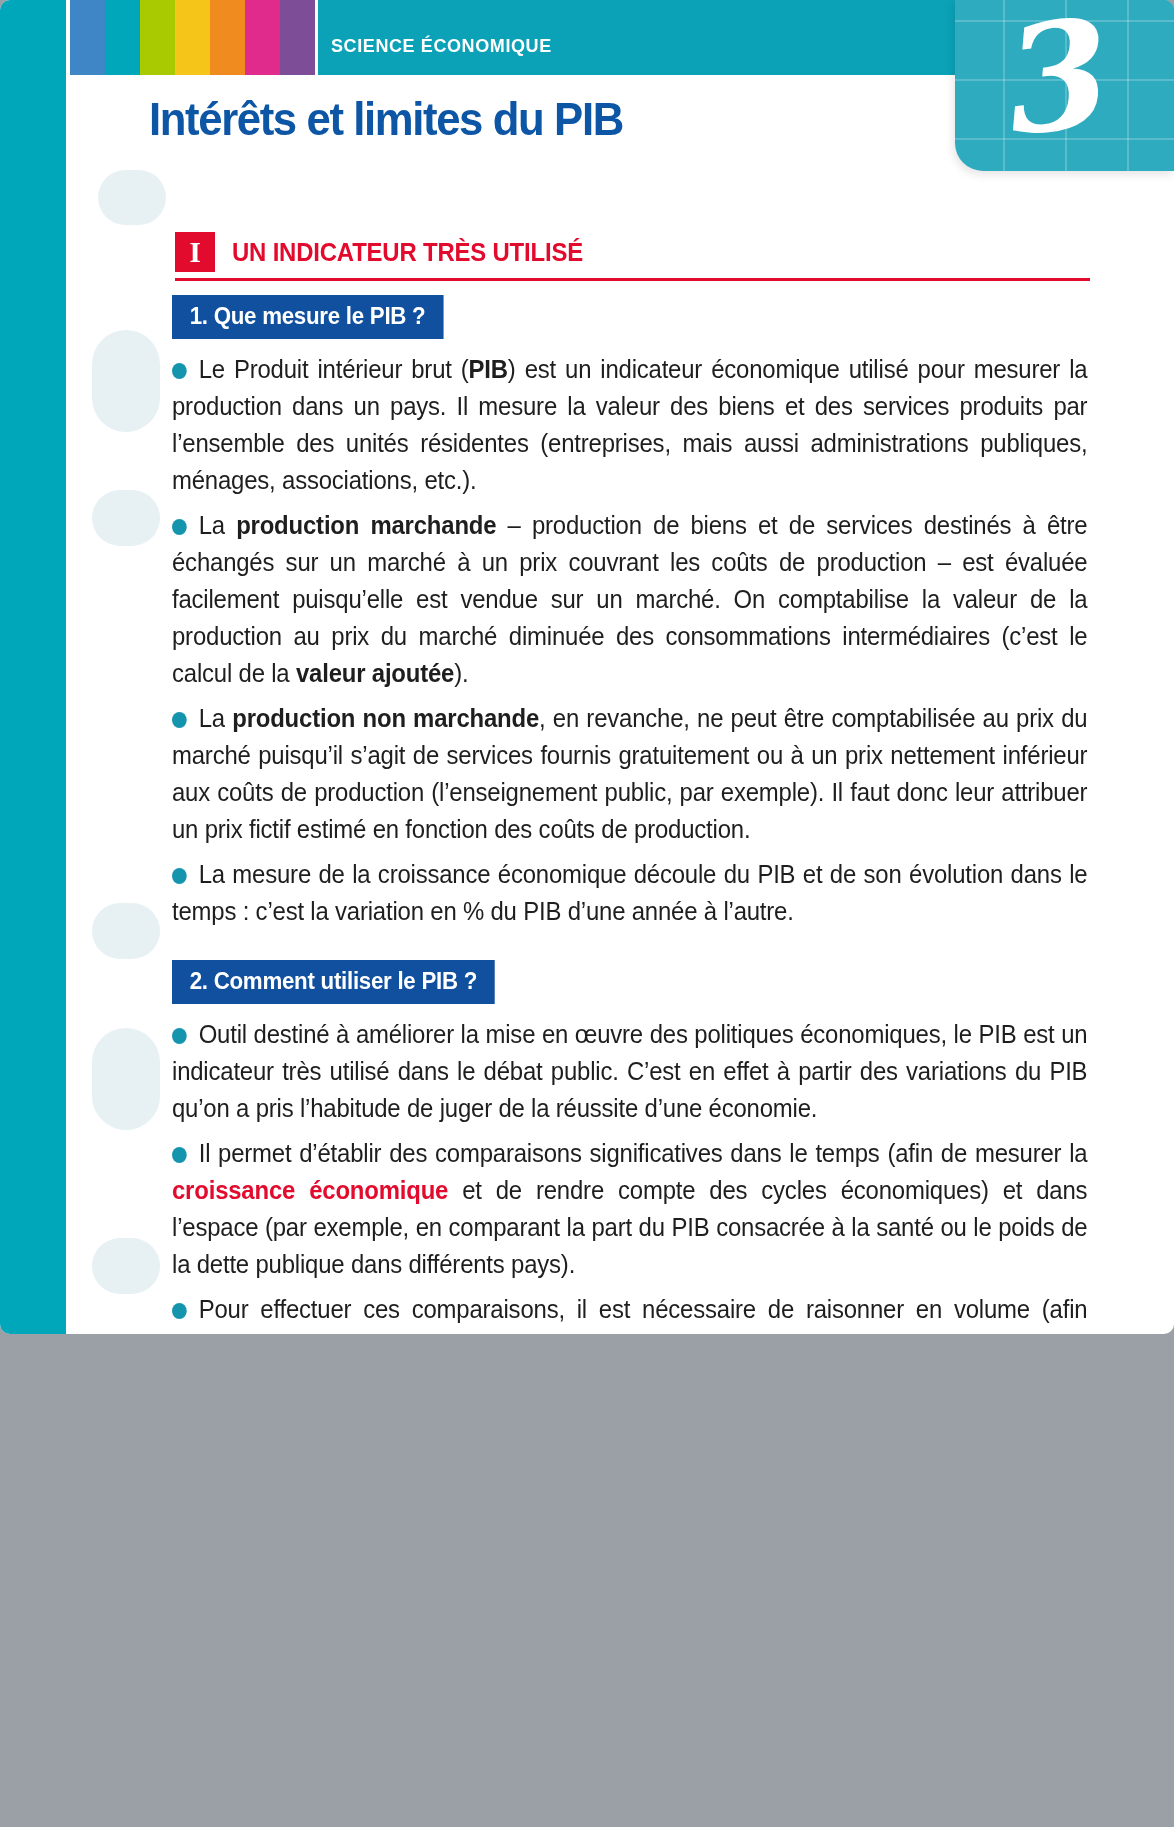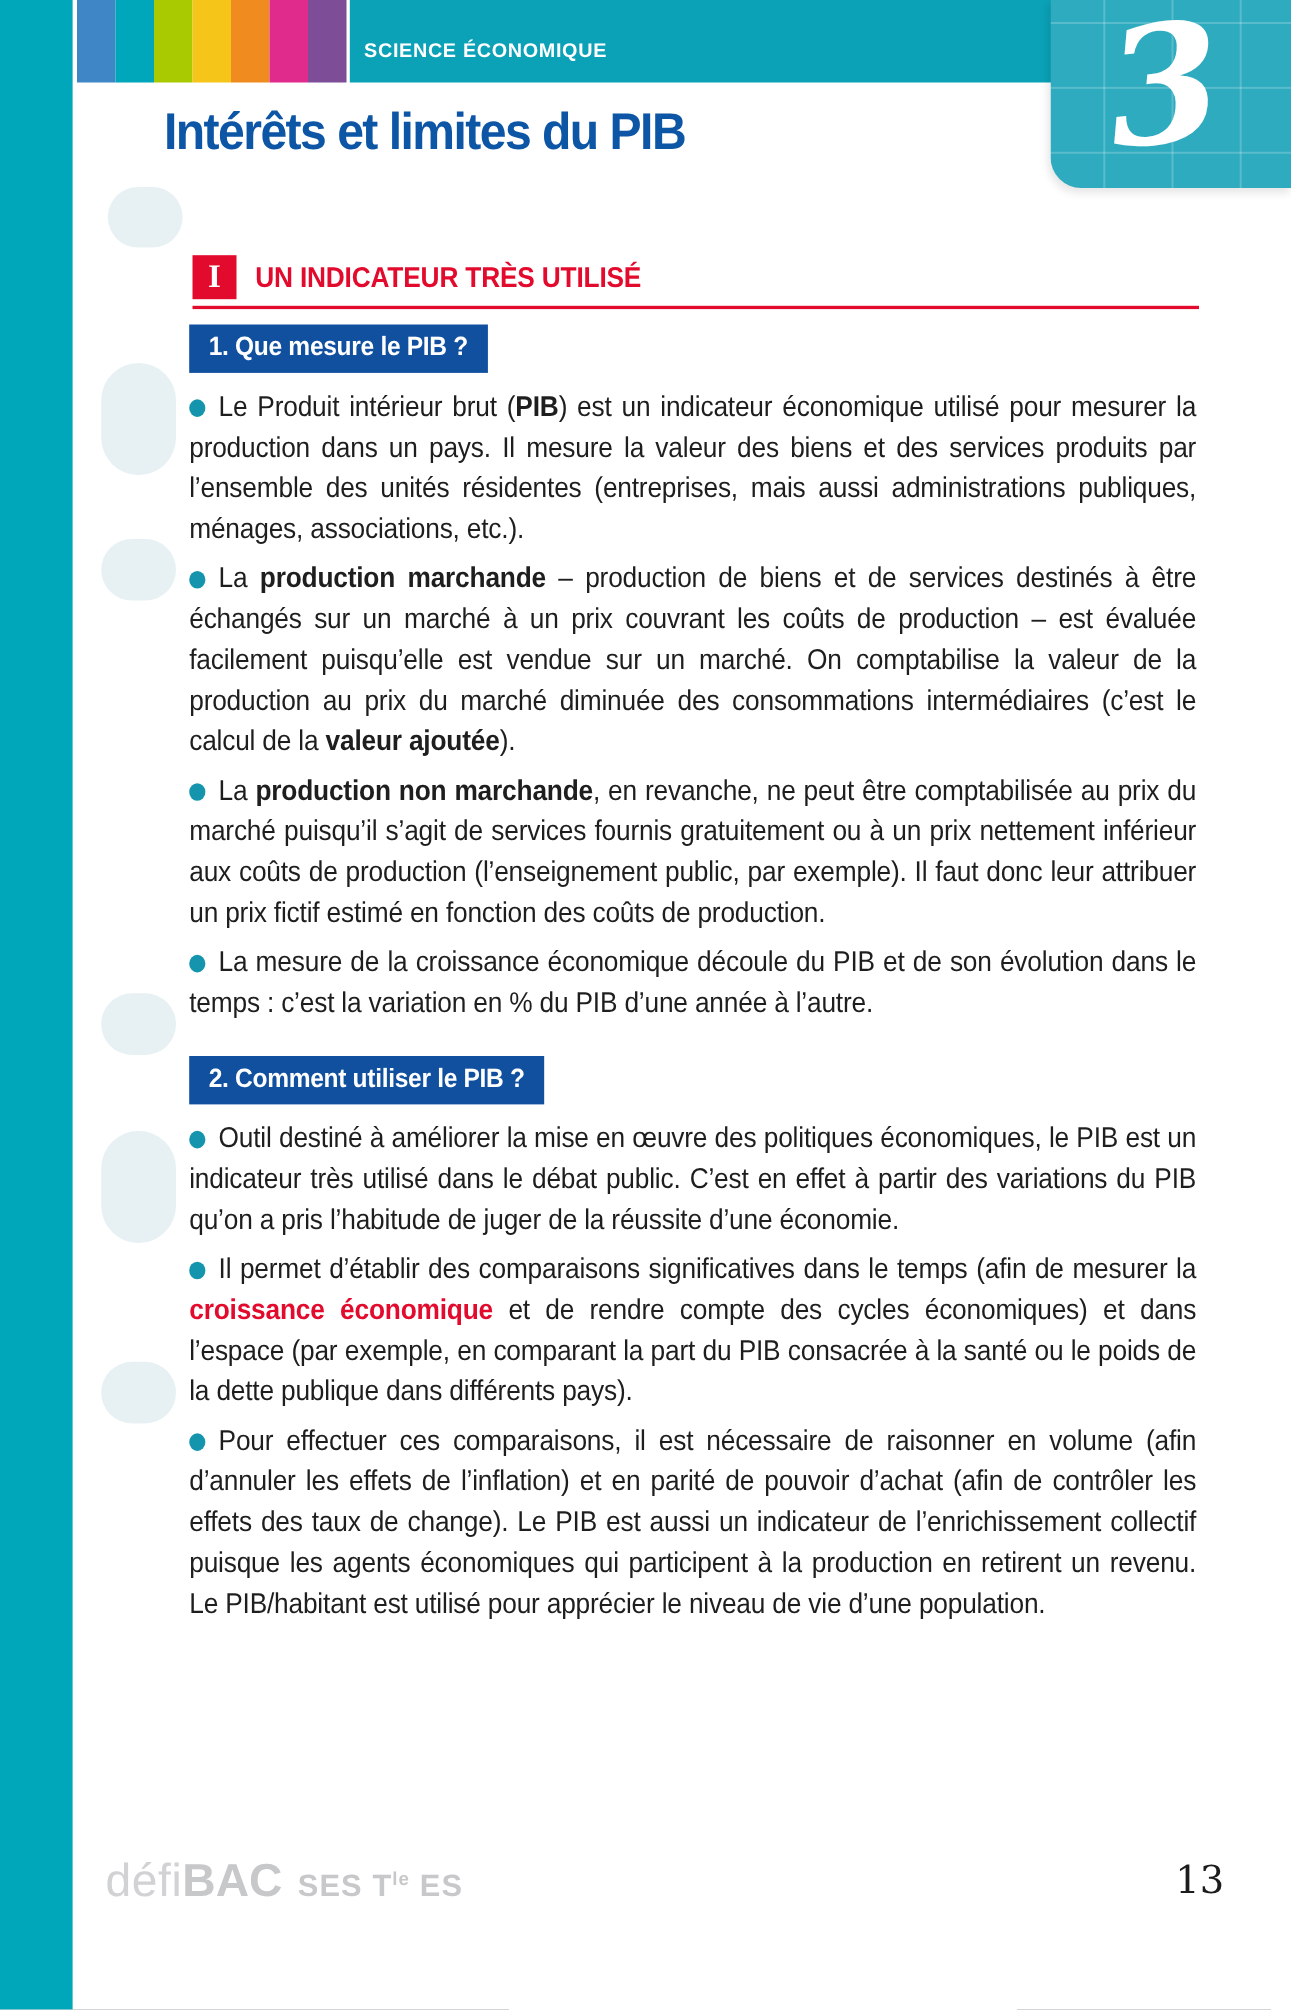--- a/index.html
+++ b/index.html
@@ -1,22 +1,23 @@
 <!DOCTYPE html>
 <html lang="fr"><head>
 <meta charset="utf-8">
 <style>
   html,body{margin:0;padding:0;background:#9aa0a6;}
   .page{
     position:relative;
-    width:1174px;height:1827px;
+    width:1174px;height:1334px;
     margin:0 auto;
     background:#ffffff;
     overflow:hidden;
     font-family:"Liberation Sans",sans-serif;
+    border-radius:10px;
   }
   
   .left-bar{position:absolute;left:0;top:0;width:66px;height:100%;background:#00a6ba;}
   
   .stripes{position:absolute;left:70px;top:0;height:75px;display:flex;}
   .stripe{width:35px;height:75px;display:inline-block;}
   
   .banner{position:absolute;left:318px;right:0;top:0;height:75px;background:#0ba1b7;}
   .banner-label{
     position:absolute;left:13px;top:36px;

